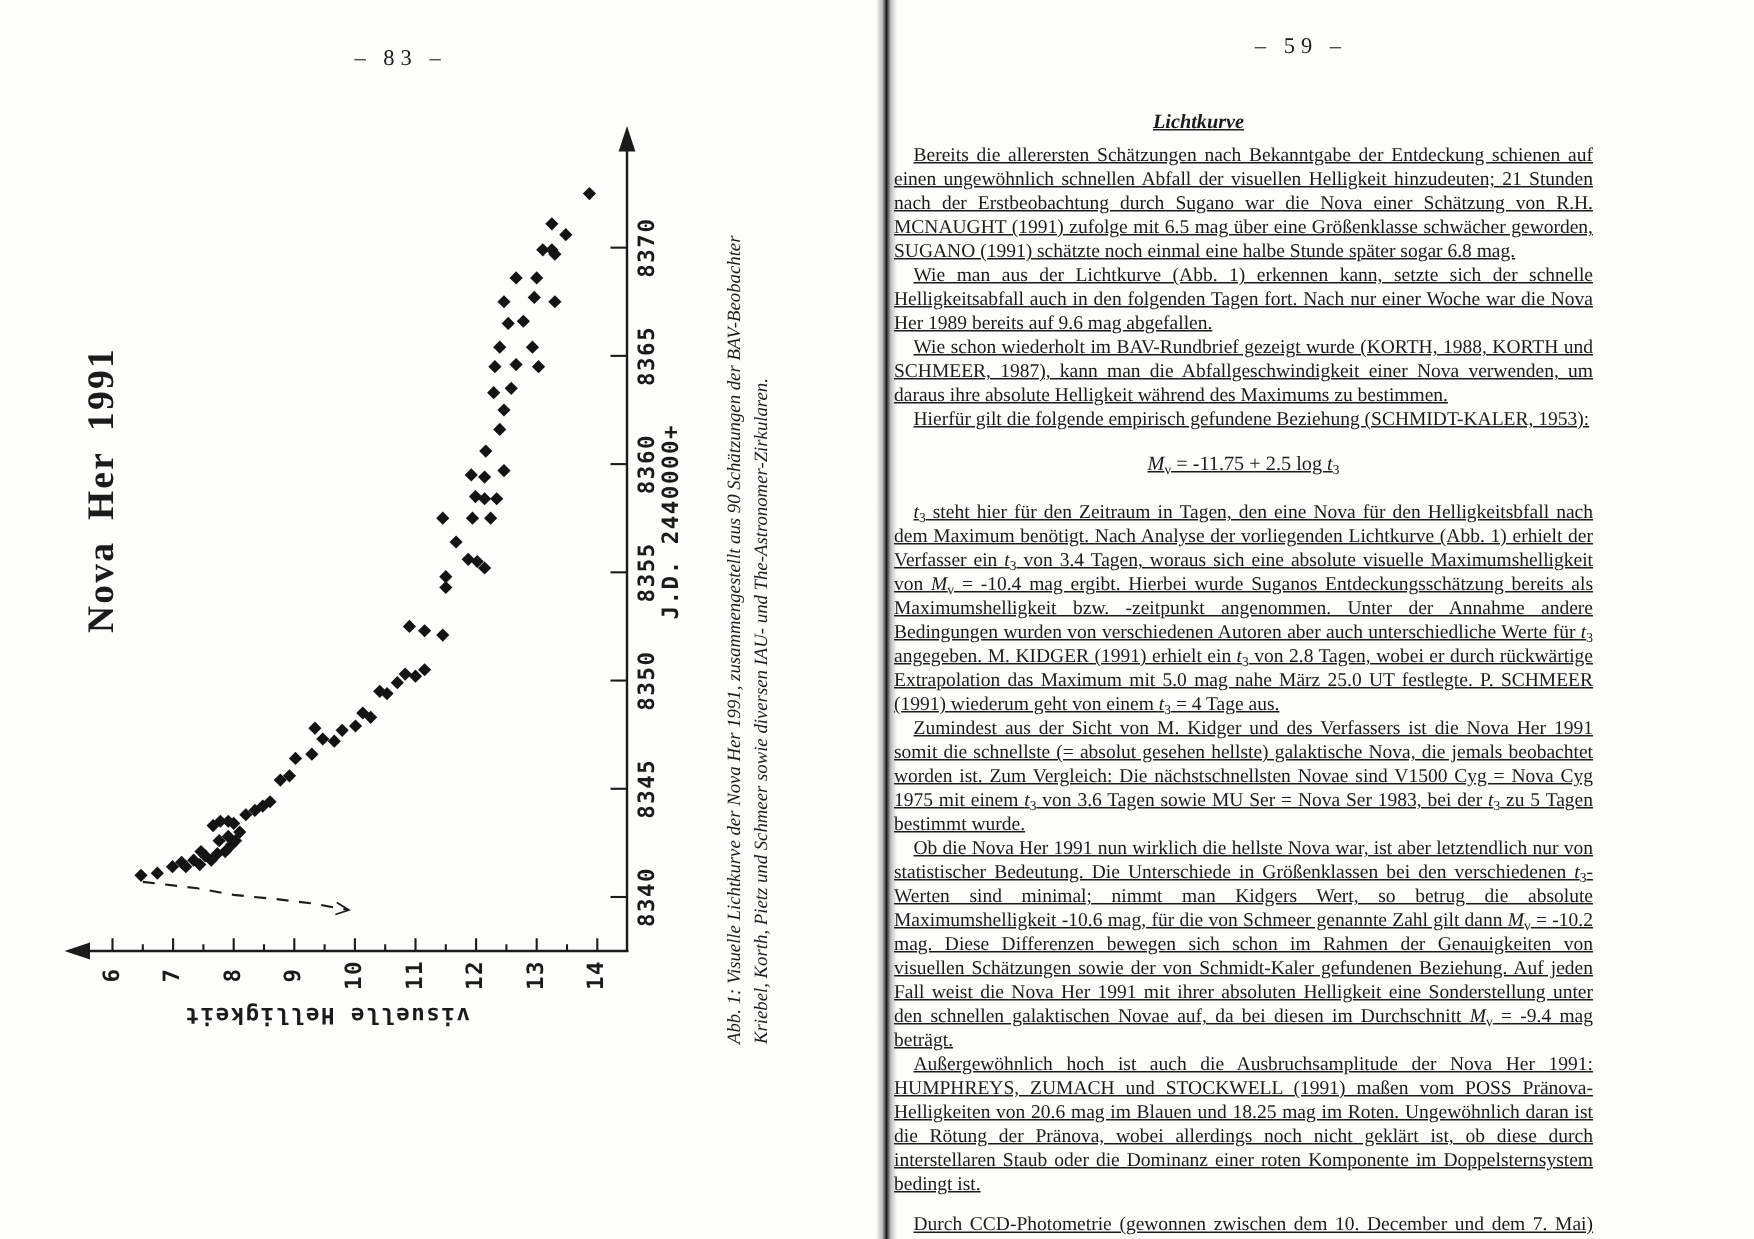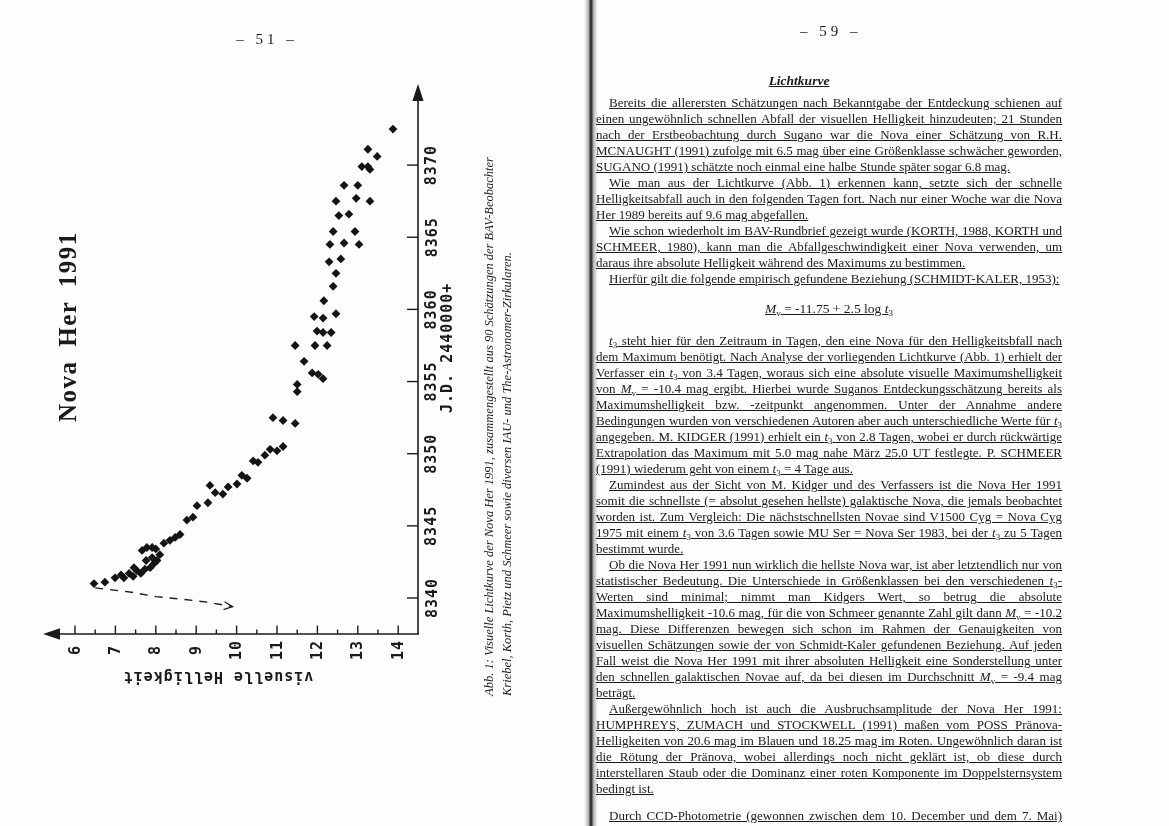--- a/index.html
+++ b/index.html
@@ -14,21 +14,21 @@
     background:linear-gradient(to right,
       rgba(120,120,120,0) 0%, rgba(110,110,110,.45) 30%,
       #1a1a1a 50%, rgba(110,110,110,.45) 70%, rgba(120,120,120,0) 100%);
   }
   
   .pagenum{
     position:absolute;font-size:15px;letter-spacing:4px;white-space:nowrap;
     font-family:"Liberation Serif",serif;
   }
   #pagenum-left{left:207px;top:31px;width:120px;text-align:center;}
-  #pagenum-right{left:800px;top:23px;width:130px;text-align:left;}
+  #pagenum-right{left:768px;top:23px;width:130px;text-align:right;}
 
   
   #lc-svg{position:absolute;left:0;top:0;}
   .axis{stroke:#1b1b1b;stroke-width:1.6;fill:none;}
   .tick{stroke:#1b1b1b;stroke-width:1.4;}
   .tick-label{
     font-family:"DejaVu Sans Mono",monospace;font-weight:700;
     font-size:15px;fill:#1b1b1b;letter-spacing:1px;
   }
   .pt{fill:#141414;}
@@ -74,21 +74,21 @@
     font-size:13.5px;
   }
   .gap-top{margin-top:11px !important;}
   sub{font-size:9px;line-height:0;vertical-align:-3px;}
 </style>
 </head>
 <body>
 
 <div>
 
-  <div id="pagenum-left" class="pagenum">– 51 –</div>
+  <div id="pagenum-left" class="pagenum">– 83 –</div>
 
   <div id="fig-title">Nova Her 1991</div>
 
   <svg id="lc-svg" width="586" height="826" viewBox="0 0 586 826">
 
     <line class="axis" x1="418" y1="634" x2="418" y2="99"></line>
     <polygon points="418,84 412.4,101 423.6,101" fill="#1b1b1b"></polygon>
 
     <line class="axis" x1="58" y1="634" x2="419" y2="634"></line>
     <polygon points="43,634 60,628.3 60,639.7" fill="#1b1b1b"></polygon>
@@ -242,21 +242,21 @@
 <div>
 
   <div id="pagenum-right" class="pagenum">– 59 –</div>
 
   <div id="rp-col">
     <div id="rp-heading">
       <span>Lichtkurve</span>
     </div>
     <p>Bereits die allerersten Schätzungen nach Bekanntgabe der Entdeckung schienen auf einen ungewöhnlich schnellen Abfall der visuellen Helligkeit hinzudeuten; 21 Stunden nach der Erstbeobachtung durch Sugano war die Nova einer Schätzung von R.H. MCNAUGHT (1991) zufolge mit 6.5 mag über eine Größenklasse schwächer geworden, SUGANO (1991) schätzte noch einmal eine halbe Stunde später sogar 6.8 mag.</p>
     <p>Wie man aus der Lichtkurve (Abb. 1) erkennen kann, setzte sich der schnelle Helligkeitsabfall auch in den folgenden Tagen fort. Nach nur einer Woche war die Nova Her 1989 bereits auf 9.6 mag abgefallen.</p>
-    <p>Wie schon wiederholt im BAV-Rundbrief gezeigt wurde (KORTH, 1988, KORTH und SCHMEER, 1980), kann man die Abfallgeschwindigkeit einer Nova verwenden, um daraus ihre absolute Helligkeit während des Maximums zu bestimmen.</p>
+    <p>Wie schon wiederholt im BAV-Rundbrief gezeigt wurde (KORTH, 1988, KORTH und SCHMEER, 1987), kann man die Abfallgeschwindigkeit einer Nova verwenden, um daraus ihre absolute Helligkeit während des Maximums zu bestimmen.</p>
     <p>Hierfür gilt die folgende empirisch gefundene Beziehung (SCHMIDT-KALER, 1953):</p>
     <p id="rp-formula"><i>M</i><sub>v</sub> = -11.75 + 2.5 log <i>t</i><sub>3</sub></p>
     <p><i>t</i><sub>3</sub> steht hier für den Zeitraum in Tagen, den eine Nova für den Helligkeitsbfall nach dem Maximum benötigt. Nach Analyse der vorliegenden Lichtkurve (Abb. 1) erhielt der Verfasser ein <i>t</i><sub>3</sub> von 3.4 Tagen, woraus sich eine absolute visuelle Maximumshelligkeit von <i>M</i><sub>v</sub> = -10.4 mag ergibt. Hierbei wurde Suganos Entdeckungsschätzung bereits als Maximumshelligkeit bzw. -zeitpunkt angenommen. Unter der Annahme andere Bedingungen wurden von verschiedenen Autoren aber auch unterschiedliche Werte für <i>t</i><sub>3</sub> angegeben. M. KIDGER (1991) erhielt ein <i>t</i><sub>3</sub> von 2.8 Tagen, wobei er durch rückwärtige Extrapolation das Maximum mit 5.0 mag nahe März 25.0 UT festlegte. P. SCHMEER (1991) wiederum geht von einem <i>t</i><sub>3</sub> = 4 Tage aus.</p>
     <p>Zumindest aus der Sicht von M. Kidger und des Verfassers ist die Nova Her 1991 somit die schnellste (= absolut gesehen hellste) galaktische Nova, die jemals beobachtet worden ist. Zum Vergleich: Die nächstschnellsten Novae sind V1500 Cyg = Nova Cyg 1975 mit einem <i>t</i><sub>3</sub> von 3.6 Tagen sowie MU Ser = Nova Ser 1983, bei der <i>t</i><sub>3</sub> zu 5 Tagen bestimmt wurde.</p>
     <p>Ob die Nova Her 1991 nun wirklich die hellste Nova war, ist aber letztendlich nur von statistischer Bedeutung. Die Unterschiede in Größenklassen bei den verschiedenen <i>t</i><sub>3</sub>-Werten sind minimal; nimmt man Kidgers Wert, so betrug die absolute Maximumshelligkeit -10.6 mag, für die von Schmeer genannte Zahl gilt dann <i>M</i><sub>v</sub> = -10.2 mag. Diese Differenzen bewegen sich schon im Rahmen der Genauigkeiten von visuellen Schätzungen sowie der von Schmidt-Kaler gefundenen Beziehung. Auf jeden Fall weist die Nova Her 1991 mit ihrer absoluten Helligkeit eine Sonderstellung unter den schnellen galaktischen Novae auf, da bei diesen im Durchschnitt <i>M</i><sub>v</sub> = -9.4 mag beträgt.</p>
     <p>Außergewöhnlich hoch ist auch die Ausbruchsamplitude der Nova Her 1991: HUMPHREYS, ZUMACH und STOCKWELL (1991) maßen vom POSS Pränova- Helligkeiten von 20.6 mag im Blauen und 18.25 mag im Roten. Ungewöhnlich daran ist die Rötung der Pränova, wobei allerdings noch nicht geklärt ist, ob diese durch interstellaren Staub oder die Dominanz einer roten Komponente im Doppelsternsystem bedingt ist.</p>
     <p class="gap-top">Durch CCD-Photometrie (gewonnen zwischen dem 10. December und dem 7. Mai) wurde außerdem eine periodische Helligkeitsschwankung mit einer Zyklenlänge von P = 71.424</p>
   </div>
 </div>
 

